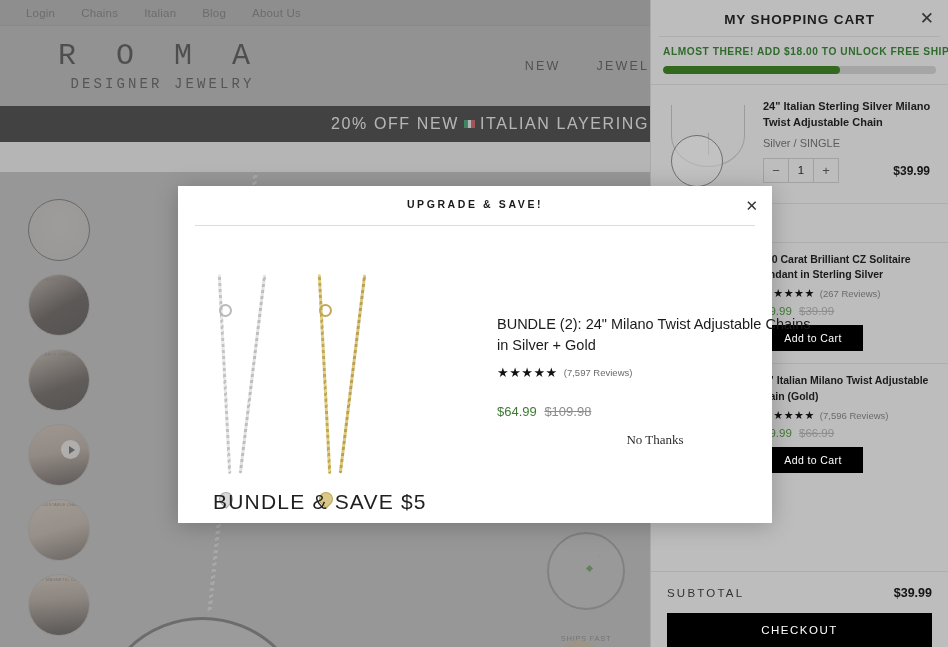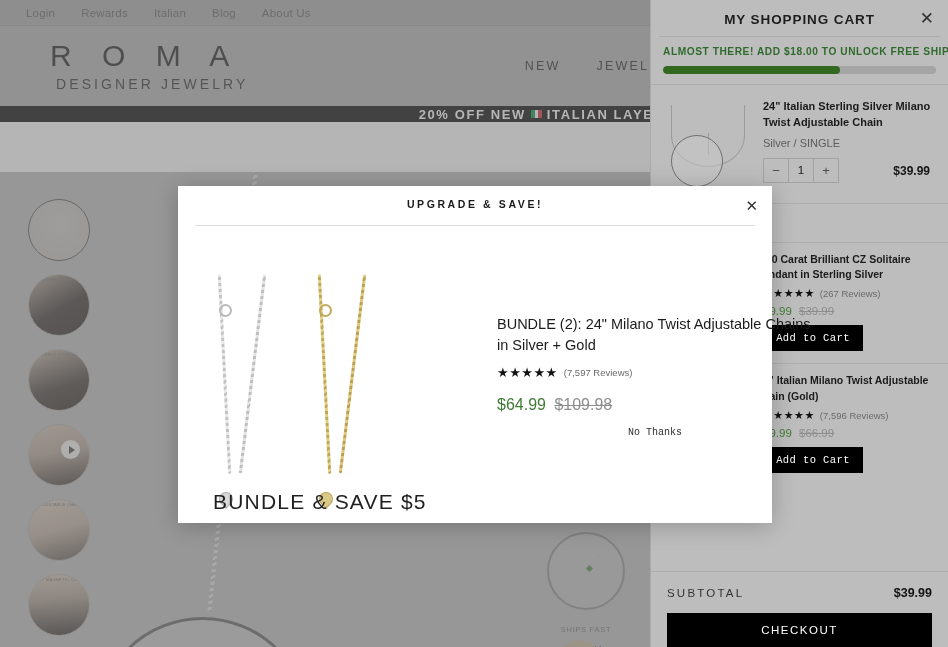--- a/index.html
+++ b/index.html
@@ -36,44 +36,44 @@
   }
 
   
   .siteheader {
     height: 80px;
     background: #b2b2b2;
     display: flex; align-items: center;
     padding: 0 26px;
     position: relative;
   }
-  .logo { margin-left: 24px; }
+  .logo { margin-left: 32px; font-family: Liberation Mono, monospace; }
   .logo-main {
     font-size: 30px; letter-spacing: 11px; color: #1c1c1c;
     font-weight: 300; line-height: 1;
   }
   .logo-sub {
     font-size: 14px; letter-spacing: 3.1px; color: #2b2b2b;
     margin-top: 5px; text-align: center; padding-left: 6px;
   }
   .mainnav {
     position: absolute; right: 52px; top: 50%; transform: translateY(-50%);
     display: flex; gap: 36px;
   }
   .mainnav a {
     font-size: 12.5px; letter-spacing: 2.2px; color: #222;
     text-decoration: none;
   }
 
   
   .promobar {
-    height: 16px; background: #000;
+    height: 36px; background: #000;
     display: flex; align-items: center; justify-content: flex-end;
     padding-right: 0px;
-    color: #fff; font-size: 13px; letter-spacing: 1.6px; font-weight: bold;
+    color: #fff; font-size: 16px; letter-spacing: 1.6px; font-weight: normal;
   }
   .promobar .flag {
     display: inline-block; width: 11px; height: 8px;
     margin: 0 5px; vertical-align: middle;
     background: linear-gradient(to right, #009246 0 33.3%, #ffffff 33.3% 66.6%, #ce2b37 66.6% 100%);
   }
   .promobar .code { text-decoration: underline; margin-left: 7px; }
 
   
   .breadcrumb {
@@ -149,21 +149,21 @@
   }
   .ships-badge .map {
     width: 48px; height: 30px; background: #c0c0c0;
     border: 1px solid #9a9a9a; position: relative;
     clip-path: polygon(2% 18%, 30% 6%, 62% 8%, 78% 2%, 98% 20%, 92% 52%, 72% 74%, 52% 98%, 30% 80%, 10% 60%);
   }
   .ships-badge .map .dot {
     position: absolute; left: 24px; top: 9px; width: 5px; height: 5px;
     background: #4a8c3f; transform: rotate(45deg);
   }
-  .ships-badge .lbl1 { font-size: 7.5px; color: #6f6f6f; letter-spacing: .7px; margin-top: 15px; }
+  .ships-badge .lbl1 { font-size: 7.5px; color: #6f6f6f; letter-spacing: .7px; margin-top: 24px; }
   .ships-badge .lbl2 { font-size: 14px; color: #5d5d5d; letter-spacing: 1px; margin-top: 9px; }
   .ships-badge .coin {
     position: absolute; left: 30px; top: 108px;
     width: 46px; height: 46px; border-radius: 50%;
     background: #c5b79a;
   }
 
   
   .cart {
     position: absolute; right: 0; top: 0; width: 298px; height: 647px;
@@ -266,21 +266,21 @@
   .rec-title { font-size: 10.5px; font-weight: bold; color: #1b1b1b; line-height: 1.45; }
   .rec-stars { display: flex; align-items: center; gap: 5px; margin-top: 5px; }
   .stars { color: #111; font-size: 11px; letter-spacing: .5px; }
   .rev-count { font-size: 9.5px; color: #6b6b6b; }
   .rec-prices { margin-top: 5px; font-size: 11.5px; }
   .price-sale { color: #3f7a34; }
   .price-was { color: #8d8d8d; text-decoration: line-through; margin-left: 4px; }
   .btn-atc {
     margin-top: 8px; width: 100px; height: 26px; background: #000; color: #fff;
     border: none; font-size: 10.5px; letter-spacing: .4px; cursor: pointer;
-    font-family: Liberation Mono, monospace;
+    font-family: Liberation Sans, sans-serif;
   }
 
   .cart-foot {
     margin-top: auto; border-top: 1px solid #aeaeae; padding: 14px 16px 0;
   }
   .subtotal-row { display: flex; justify-content: space-between; align-items: center; }
   .subtotal-lbl { font-size: 11.5px; letter-spacing: 2.2px; color: #333; }
   .subtotal-val { font-size: 12.5px; font-weight: bold; color: #121212; }
   .btn-checkout {
     margin-top: 13px; width: 100%; height: 34px;
@@ -347,40 +347,40 @@
     position: absolute; left: -22px; top: 70px;
     width: 62px; height: 62px; border-radius: 50%;
     background: #111; color: #fff;
     display: flex; flex-direction: column; align-items: center; justify-content: center;
     font-size: 8.5px; letter-spacing: .7px; line-height: 1.5;
   }
   .bundle-text { padding-left: 54px; padding-top: 70px; }
   .bundle-title { font-size: 14.5px; color: #1b1b1b; line-height: 1.45; }
   .bundle-stars { display: flex; align-items: center; gap: 6px; margin-top: 9px; }
   .bundle-stars .stars { font-size: 13px; }
-  .bundle-prices { margin-top: 16px; font-size: 16px; }
+  .bundle-prices { margin-top: 24px; font-size: 13px; }
   .btn-upgrade {
     margin: 20px 0 0 54px; width: 316px; height: 33px;
     background: #3e7d32; color: #fff; border: none; border-radius: 3px;
     font-size: 13px; cursor: pointer; font-family: inherit;
   }
   .btn-nothanks {
     display: block; margin: 13px 0 0 54px; width: 316px;
     background: none; border: none; text-align: center;
-    font-size: 10px; color: #2d2d2d; cursor: pointer; font-family: Liberation Mono, monospace;
+    font-size: 13px; color: #2d2d2d; cursor: pointer; font-family: Liberation Serif, serif;
   }
 </style>
 </head>
 <body>
 
 <div id="page">
 
   <div class="utilitybar">
     <a href="#">Login</a>
-    <a href="#">Rewards</a>
+    <a href="#">Chains</a>
     <a href="#">Italian</a>
     <a href="#">Blog</a>
     <a href="#">About Us</a>
   </div>
 
   <div class="siteheader">
     <div class="logo">
       <div class="logo-main">R O M A</div>
       <div class="logo-sub">DESIGNER JEWELRY</div>
     </div>

